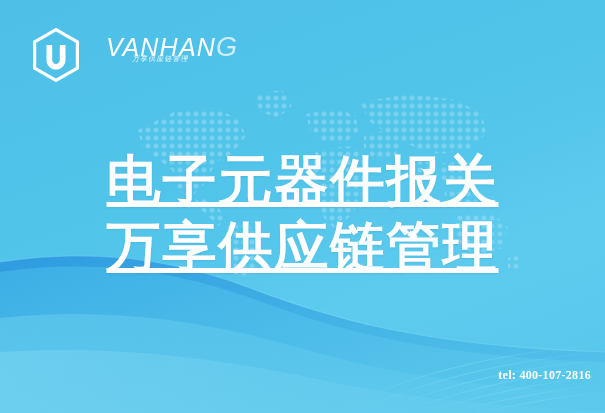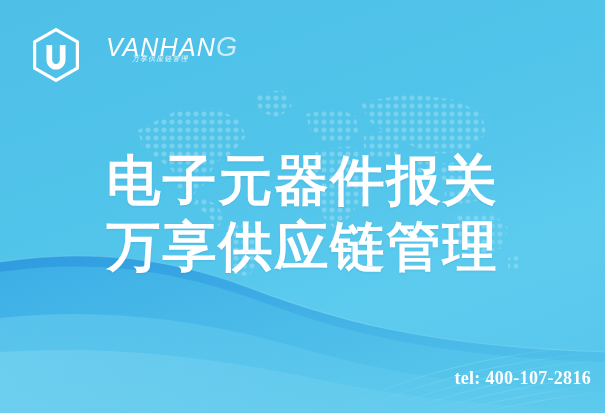--- a/index.html
+++ b/index.html
@@ -97,33 +97,34 @@
     color: #ffffff;
   }
   .headline-line {
     font-family: "DejaVu Sans", "Liberation Sans", sans-serif;
     font-weight: bold;
     font-size: 54px;
     line-height: 66px;
     letter-spacing: 2px;
     white-space: nowrap;
     text-shadow: 0 1px 2px rgba(40,130,175,0.18);
+    text-decoration: underline;
   }
   .headline-line.line2 {
     letter-spacing: 2px;
   }
 
   
   .tel {
     position: absolute;
     right: 14px;
     top: 368px;
     font-family: "Liberation Serif", serif;
     font-weight: bold;
-    font-size: 18px;
+    font-size: 12px;
     letter-spacing: 0.3px;
     color: #ffffff;
     white-space: nowrap;
   }
 </style>
 </head>
 <body>
 
 <div class="banner">
 

